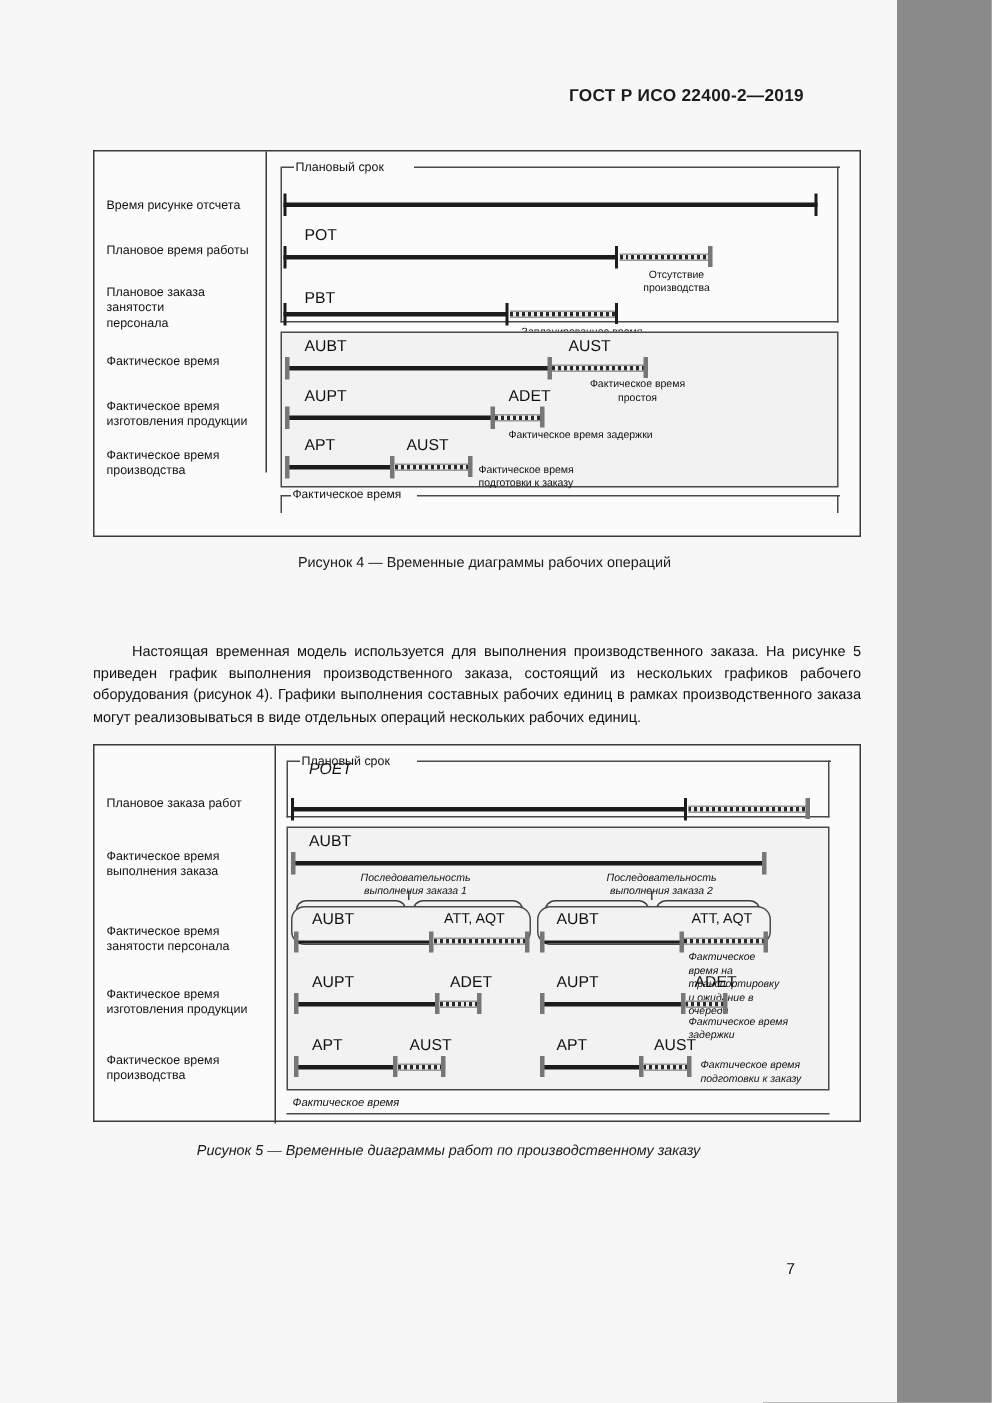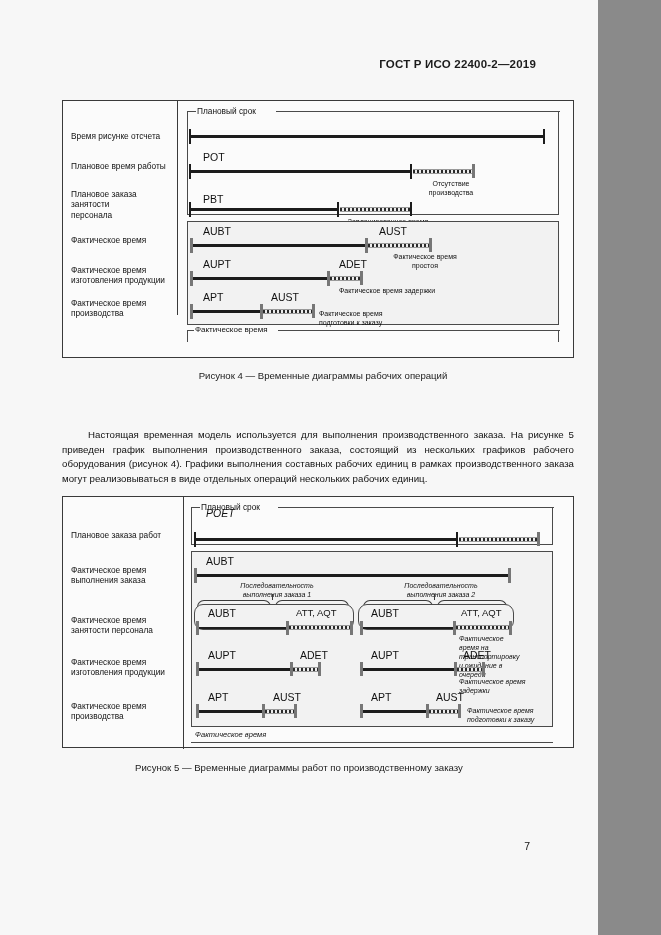--- a/index.html
+++ b/index.html
@@ -43,21 +43,21 @@
   #fig5-frame { left: 62px; top: 496px; width: 512px; height: 252px; }
 
   .fig-caption {
     position: absolute;
     width: 100%;
     text-align: center;
     font-size: 9.6px;
     color: #1b1b1b;
   }
   #fig4-caption { top: 370px; left: 0; padding-left: 24px; }
-  #fig5-caption { top: 762px; left: 0; }
+  #fig5-caption { top: 762px; left: 0; font-style: italic; }
 
   
   .row-label {
     position: absolute;
     font-size: 8.3px;
     color: #111;
     line-height: 1.25;
     white-space: pre-line;
     text-align: left;
   }

